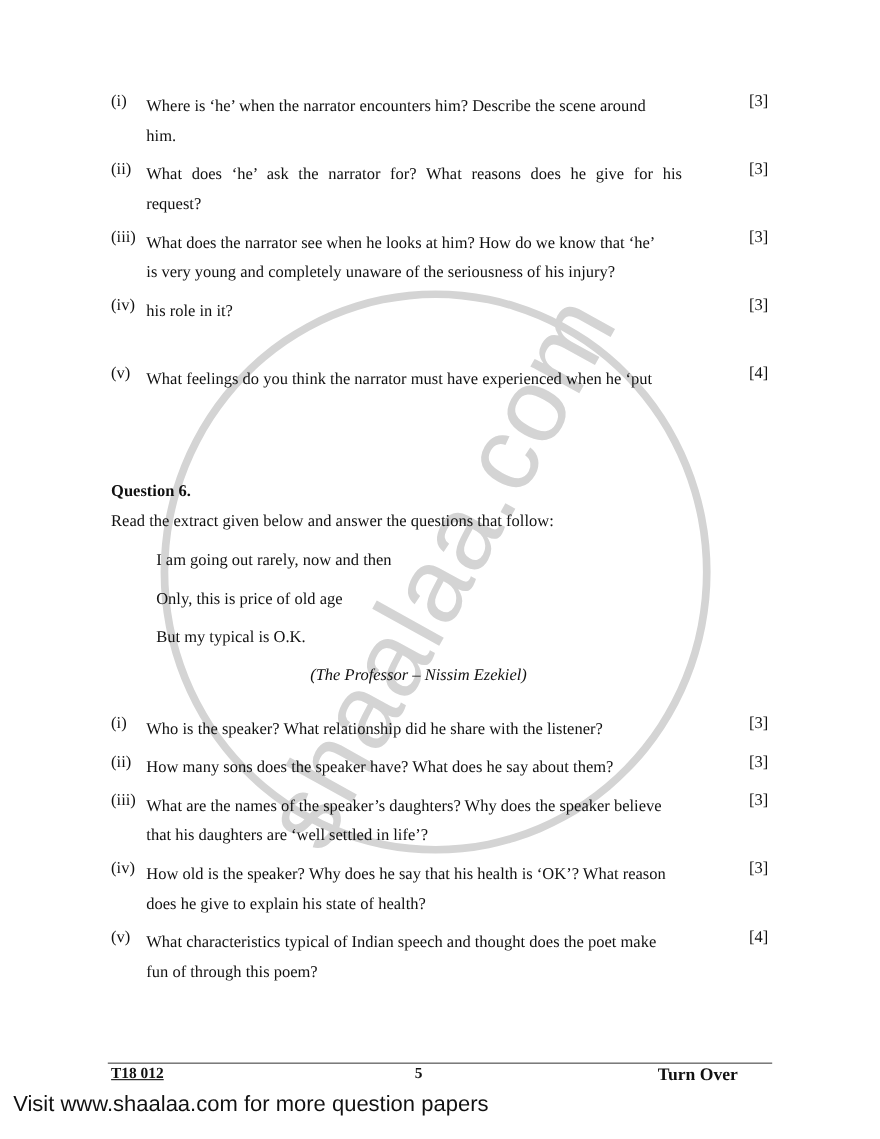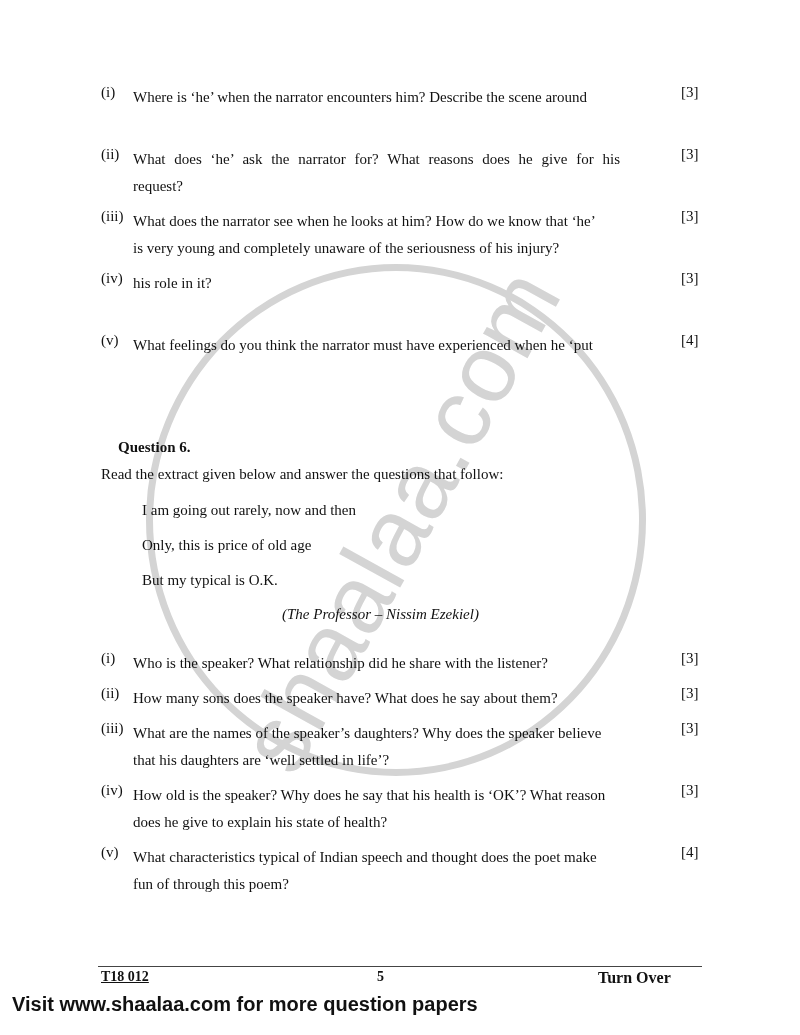--- a/index.html
+++ b/index.html
@@ -19,47 +19,48 @@
     font-family: "Liberation Sans", "DejaVu Sans", sans-serif;
     font-size: 96px; color: #d4d4d4; white-space: nowrap; pointer-events: none; letter-spacing: 1px;
   }
   .content { position: absolute; left: 0; top: 0; width: 800px; z-index: 1; font-size: 15px; }
   .q {
     position: absolute; left: 101px; width: 600px;
   }
   .q .num { position: absolute; left: 0; top: 0; }
   .q .text { position: absolute; left: 32px; width: 487px; line-height: 27px; text-align: justify; }
   .q .marks { position: absolute; left: 580px; top: 0; }
-  .q-title { position: absolute; left: 101px; top: 439px; font-weight: bold; font-size: 15px; margin-left: 17px; }
+  .q-title { position: absolute; left: 101px; top: 439px; font-weight: bold; font-size: 15px; }
   .instr { position: absolute; left: 101px; top: 466px; font-size: 15px; }
   .extract-line { position: absolute; left: 142px; font-size: 15px; }
   .source { position: absolute; left: 282px; top: 606px; font-style: italic; font-size: 15px; }
   .footer-rule { position: absolute; left: 98px; top: 966px; width: 604px; border-top: 1px solid #444; }
   .footer-code { position: absolute; left: 101px; top: 969px; font-weight: bold; font-size: 14px; text-decoration: underline; }
   .footer-page { position: absolute; left: 377px; top: 969px; font-weight: bold; font-size: 14px; }
   .footer-turn { position: absolute; left: 598px; top: 969px; font-weight: bold; font-size: 16px; }
   .visit {
     position: absolute; left: 12px; top: 993px; font-family: "Liberation Sans", "DejaVu Sans", sans-serif;
-    font-size: 20px; color: #111; font-weight: bold;
+    font-size: 20px; color: #111;
   }
 </style>
 </head>
 <body>
 
 <div class="page">
 
   <div class="watermark"></div>
   <div class="wm-text">shaalaa.com</div>
 
   <div class="content">
 
     <div class="q" style="top:84px">
       <span class="num">(i)</span>
       <div class="text">
         <div>Where is ‘he’ when the narrator encounters him? Describe the scene around</div>
+        <div>him.</div>
       </div>
       <span class="marks">[3]</span>
     </div>
 
     <div class="q" style="top:146px">
       <span class="num">(ii)</span>
       <div class="text">
         <div style="text-align-last:justify">What does ‘he’ ask the narrator for? What reasons does he give for his</div>
         <div>request?</div>
       </div>

